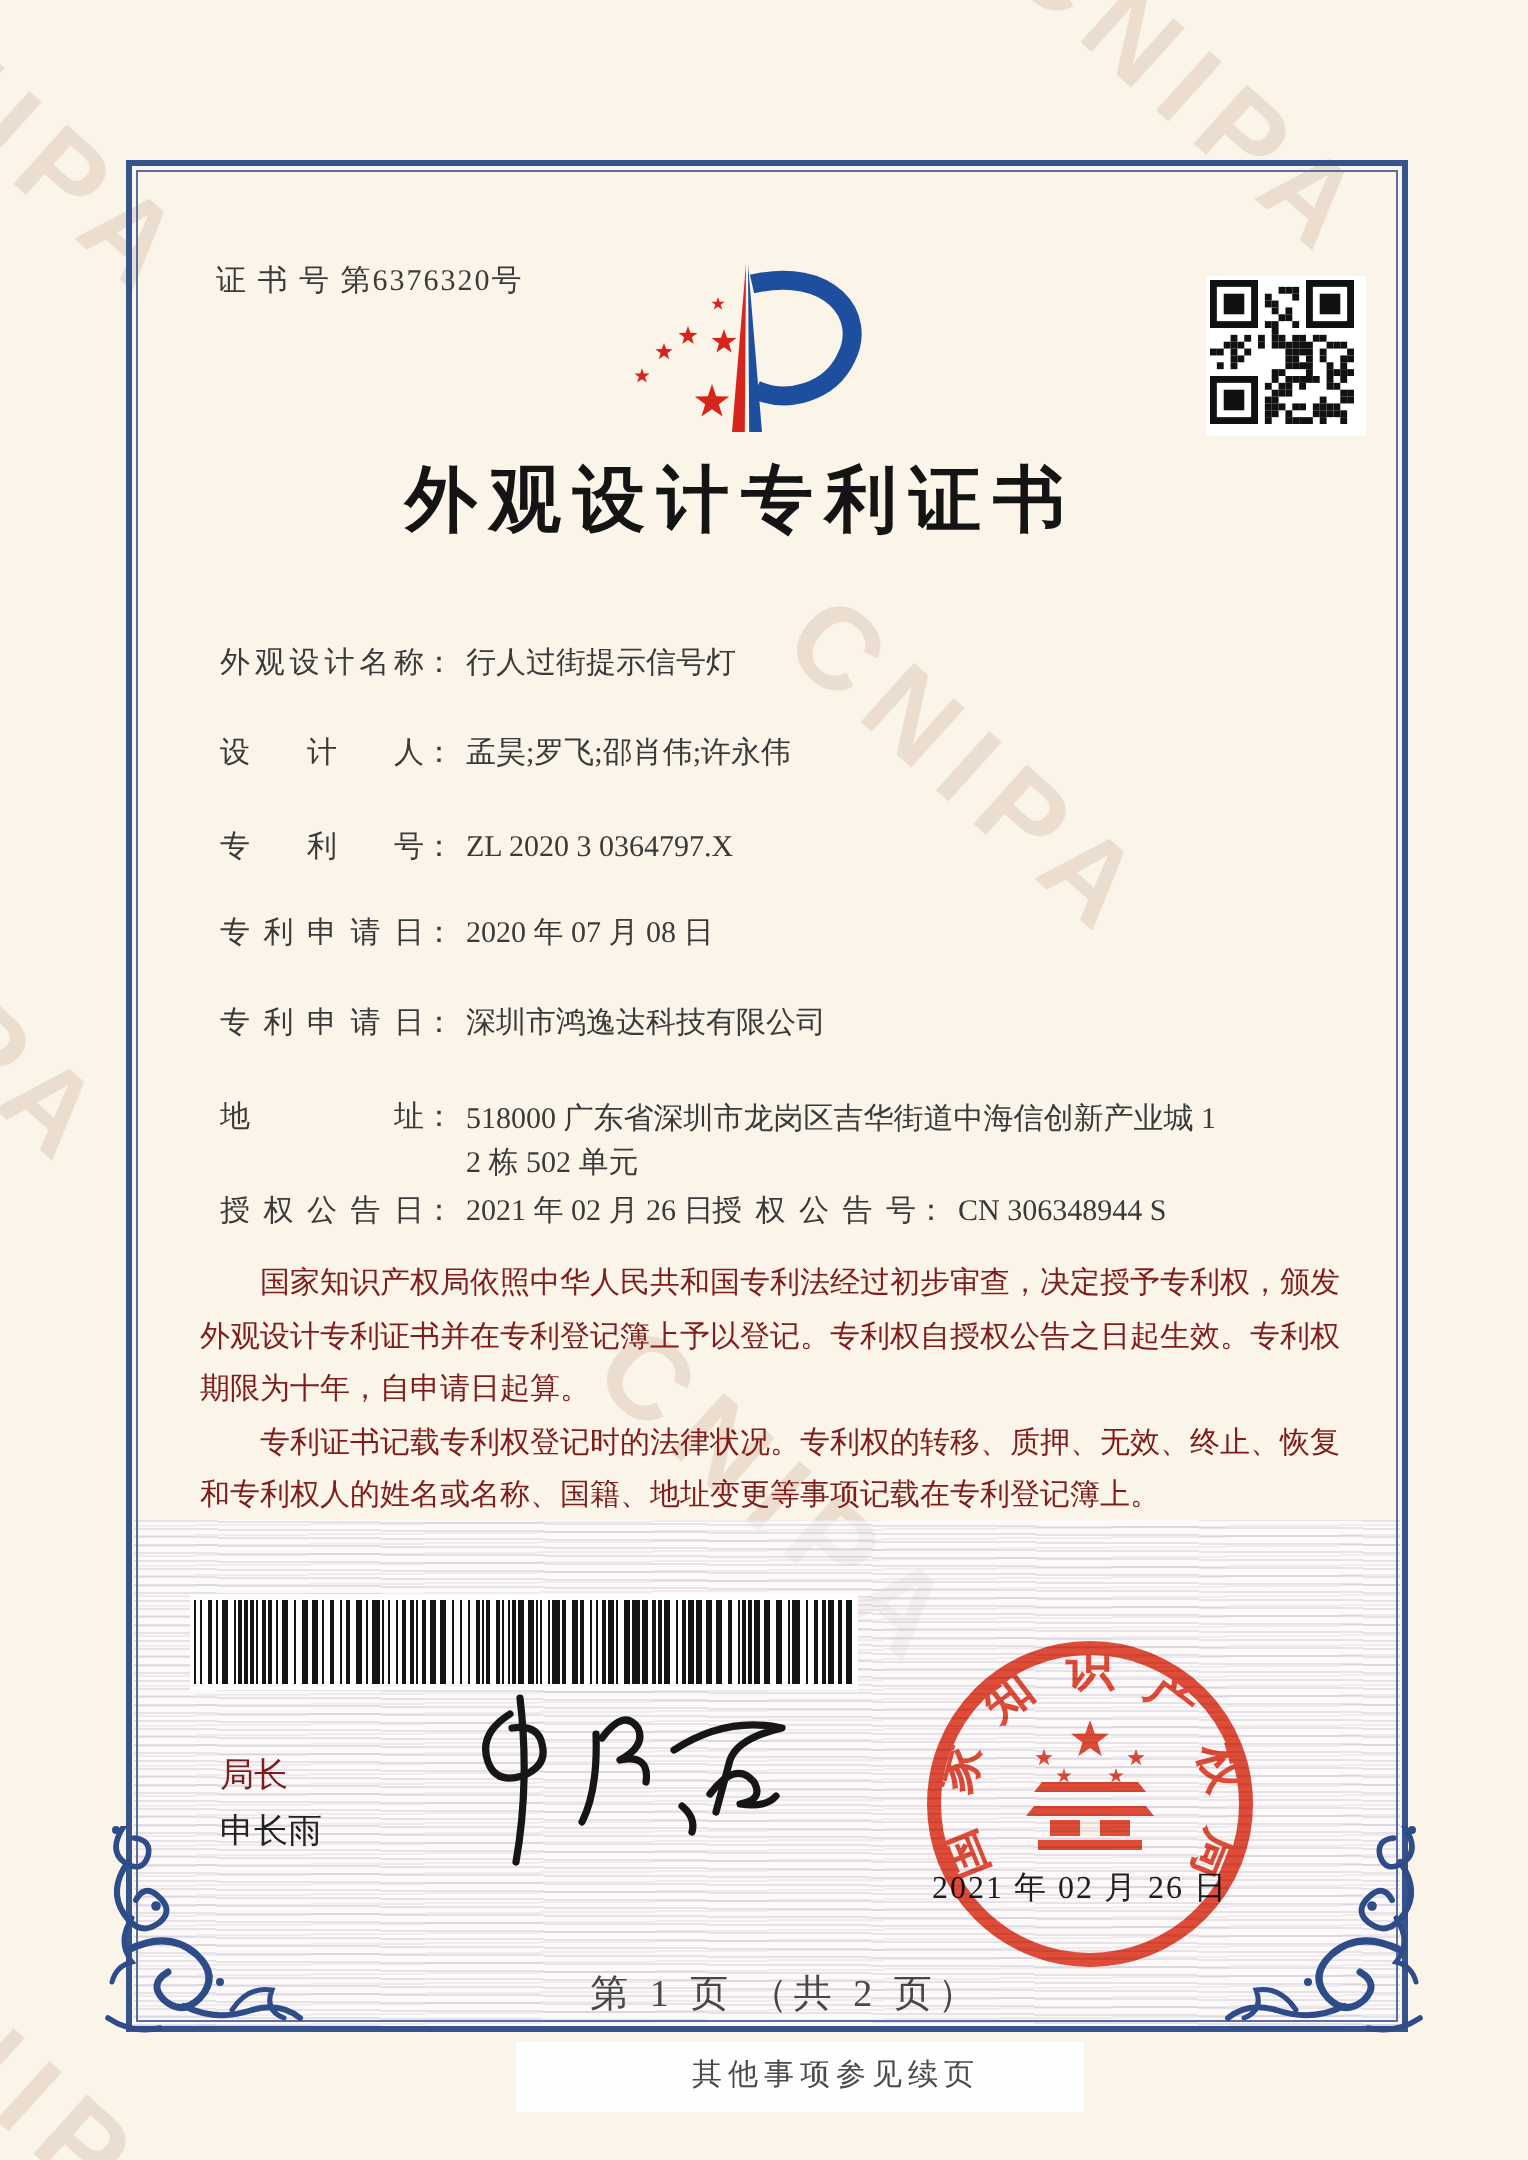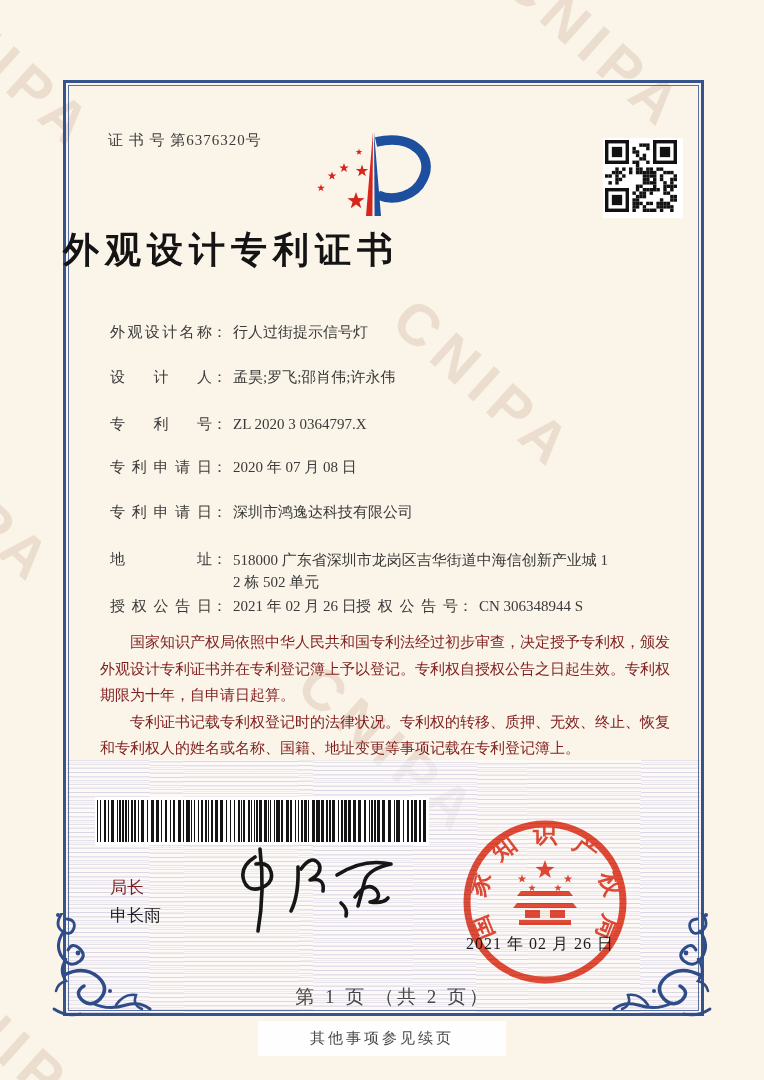--- a/index.html
+++ b/index.html
@@ -13,21 +13,21 @@
   
   .guilloche{position:absolute;left:67px;top:760px;width:633px;height:253px;z-index:1;
       background-color:rgba(252,252,255,.62);
       background-image:repeating-linear-gradient(0.35deg, rgba(120,110,180,.17) 0 1px, rgba(0,0,0,0) 1px 4px),
                        repeating-linear-gradient(-0.5deg, rgba(120,110,185,.10) 0 1px, rgba(0,0,0,0) 1px 5px);}
   .frame{position:absolute;left:63px;top:80px;width:635px;height:930px;border:3px solid #35538d;z-index:2;}
   .frame-inner{position:absolute;inset:2px;border:1px solid #5a6f9f;}
   .cert-no{position:absolute;left:108px;top:131px;font-size:15px;letter-spacing:1px;color:#3b3b3b;z-index:3;}
   .logo{position:absolute;left:315px;top:129px;width:130px;height:92px;z-index:3;}
   .qr-wrap{position:absolute;left:603px;top:138px;width:76px;height:76px;background:#fff;padding:2px;z-index:3;}
-  .title{position:absolute;left:63px;top:226px;width:641px;font-size:36px;font-weight:bold;
+  .title{position:absolute;left:50px;top:226px;width:641px;text-align:center;font-size:36px;font-weight:bold;
          letter-spacing:6px;color:#141414;z-index:3;}
   .row{position:absolute;left:110px;width:560px;font-size:15px;line-height:20px;color:#3a3a3a;z-index:3;}
   .f-label{display:inline-block;width:102px;text-align:justify;text-align-last:justify;vertical-align:top;}
   .f-colon{display:inline-block;vertical-align:top;}
   .f-value{margin-left:6px;vertical-align:top;}
   .addr-val{display:inline-block;width:436px;line-height:22px;margin-left:6px;vertical-align:top;}
   .grp2{position:absolute;left:246px;top:0;}
   .bodytext{position:absolute;left:100px;top:629px;width:570px;font-size:15px;line-height:26.5px;
             text-align:justify;color:#7f1d1d;z-index:3;}
   .bodytext p{margin:0;text-indent:2em;}
@@ -38,21 +38,21 @@
             font-family:"Liberation Sans","DejaVu Sans",sans-serif;text-align:right;}
   .signature{position:absolute;left:213px;top:845px;z-index:4;}
   .seal-date{position:absolute;left:466px;top:934px;font-size:16px;letter-spacing:1px;color:#1d1d1d;z-index:3;}
   .seal{position:absolute;left:457px;top:814px;z-index:5;mix-blend-mode:multiply;opacity:.9;}
   .page-info{position:absolute;left:63px;top:984px;width:660px;text-align:center;font-size:19px;
              letter-spacing:3px;color:#474747;z-index:6;}
   .flourish{position:absolute;z-index:7;}
   .fl-left{left:52px;top:913px;}
   .fl-right{left:612px;top:913px;transform:scaleX(-1);}
   .note{position:absolute;left:258px;top:1021px;width:248px;height:35px;line-height:35px;background:#fefefe;
-        text-align:center;font-size:15px;letter-spacing:3px;color:#4a4a4a;z-index:8;}
+        text-align:center;font-size:15px;letter-spacing:3px;color:#4a4a4a;z-index:8;padding-left:36px;}
   .hidden-defs{position:absolute;width:0;height:0;overflow:hidden;}
 </style>
 </head>
 <body>
 
 <svg class="hidden-defs" aria-hidden="true">
   <defs>
     <g id="flr" stroke="#2e4c88" fill="none" stroke-linecap="round">
       <path d="M10,0 q-8,12 0,18 q9,6 12,-3 q2,-8 -7,-9" stroke-width="2.8"></path>
       <path d="M12,18 q-10,14 -2,26 q8,12 18,4 q7,-6 -1,-13 q-7,-6 -11,2" stroke-width="3"></path>

